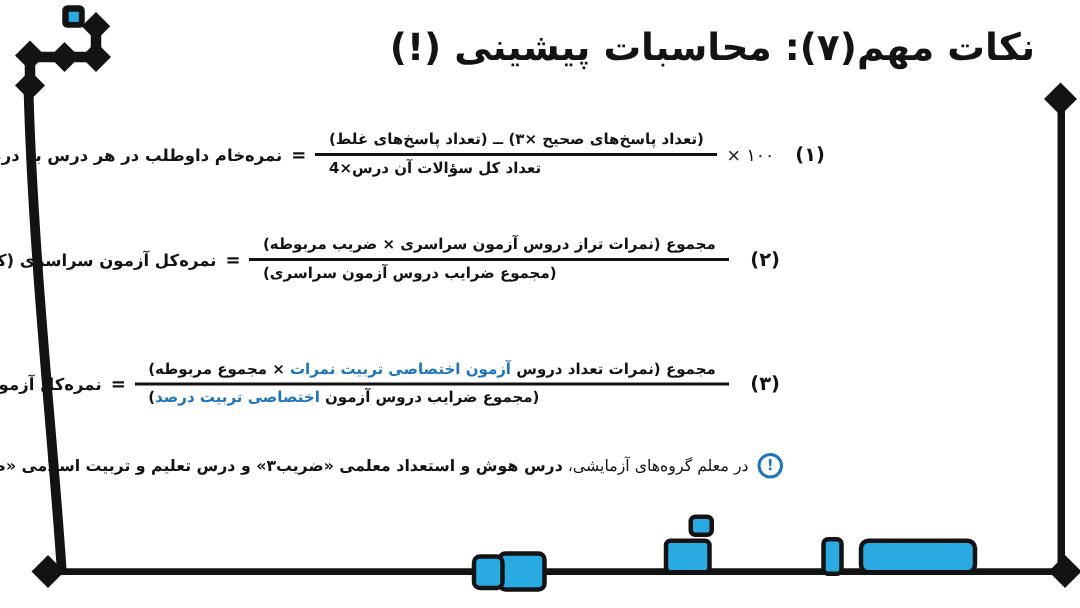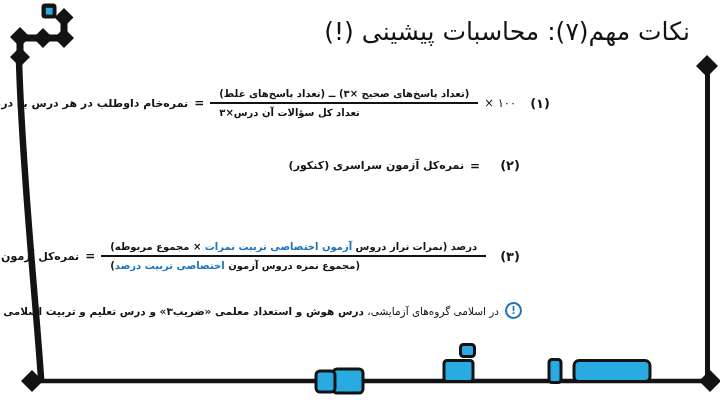--- a/index.html
+++ b/index.html
@@ -14,21 +14,21 @@
   }
   .page{position:relative;width:720px;height:405px;background:#fff;}
   svg.frame{position:absolute;left:0;top:0;z-index:1;}
   .ink{fill:var(--ink);}
   .inkline{stroke:var(--ink);fill:none;}
   .cyanblock{fill:var(--cyan);stroke:var(--ink);stroke-width:3;}
   .cyanfill{fill:var(--cyan);}
 
   .title{
     position:absolute;top:17px;right:30px;margin:0;z-index:2;
-    font-size:25px;font-weight:normal;letter-spacing:-0.5px;color:var(--ink);
+    font-size:25px;font-weight:bold;letter-spacing:-0.5px;color:var(--ink);
     white-space:nowrap;
   }
   .formula{
     position:absolute;z-index:2;display:flex;align-items:center;
     white-space:nowrap;font-weight:bold;color:var(--ink);
   }
   .flabel{font-size:13px;font-weight:bold;margin-left:14px;}
   .mult{font-size:11.5px;font-weight:normal;margin-left:6px;}
   .frac{display:inline-flex;flex-direction:column;text-align:left;}
   .num{font-size:10px;padding:0 9px 3px 9px;border-bottom:2px solid var(--ink);}
@@ -90,42 +90,44 @@
     </g>
   </svg>
 
   <h1 class="title" dir="rtl">نکات مهم(۷): محاسبات پیشینی (!)</h1>
 
   <div class="formula" dir="rtl" style="top:88px;right:170px">
     <span class="flabel">(۱)</span>
     <span class="mult">۱۰۰ ×</span>
     <span class="frac">
       <span class="num">(تعداد پاسخ‌های صحیح ×۳) ــ (تعداد پاسخ‌های غلط)</span>
-      <span class="den">تعداد کل سؤالات آن درس×۳</span>
+      <span class="den">تعداد کل سؤالات آن درس×4</span>
     </span>
     <span class="eq">=</span>
     <span class="result">نمره‌خام داوطلب در هر درس به درصد</span>
   </div>
 
   <div class="formula" dir="rtl" style="top:158px;right:200px">
     <span class="flabel">(۲)</span>
     <span class="frac">
+      <span class="num">مجموع (نمرات تراز دروس آزمون سراسری × ضریب مربوطه)</span>
+      <span class="den">(مجموع ضرایب دروس آزمون سراسری)</span>
     </span>
     <span class="eq">=</span>
     <span class="result">نمره‌کل آزمون سراسری (کنکور)</span>
   </div>
 
   <div class="formula" dir="rtl" style="top:241px;right:200px">
     <span class="flabel">(۳)</span>
     <span class="frac">
-      <span class="num"><span>درصد (نمرات تراز دروس </span><span class="bluetext">آزمون اختصاصی تربیت نمرات</span><span> × مجموع مربوطه)</span></span>
-      <span class="den"><span>(مجموع نمره دروس آزمون </span><span class="bluetext">اختصاصی تربیت درصد</span><span>)</span></span>
+      <span class="num"><span>مجموع (نمرات تعداد دروس </span><span class="bluetext">آزمون اختصاصی تربیت نمرات</span><span> × مجموع مربوطه)</span></span>
+      <span class="den"><span>(مجموع ضرایب دروس آزمون </span><span class="bluetext">اختصاصی تربیت درصد</span><span>)</span></span>
     </span>
     <span class="eq">=</span>
     <span class="result">نمره‌کل آزمون اختصاصی تربیت معلم</span>
   </div>
 
   <div class="note" dir="rtl">
     <span class="noteicon">!</span>
-    <span class="notetext"><span>در اسلامی گروه‌های آزمایشی، </span><b>درس هوش و استعداد معلمی «ضریب۳» و درس تعلیم و تربیت اسلامی «ضریب۲»</b></span>
+    <span class="notetext"><span>در معلم گروه‌های آزمایشی، </span><b>درس هوش و استعداد معلمی «ضریب۳» و درس تعلیم و تربیت اسلامی «ضریب۲»</b></span>
   </div>
 
 </div>
 
 </body></html>

